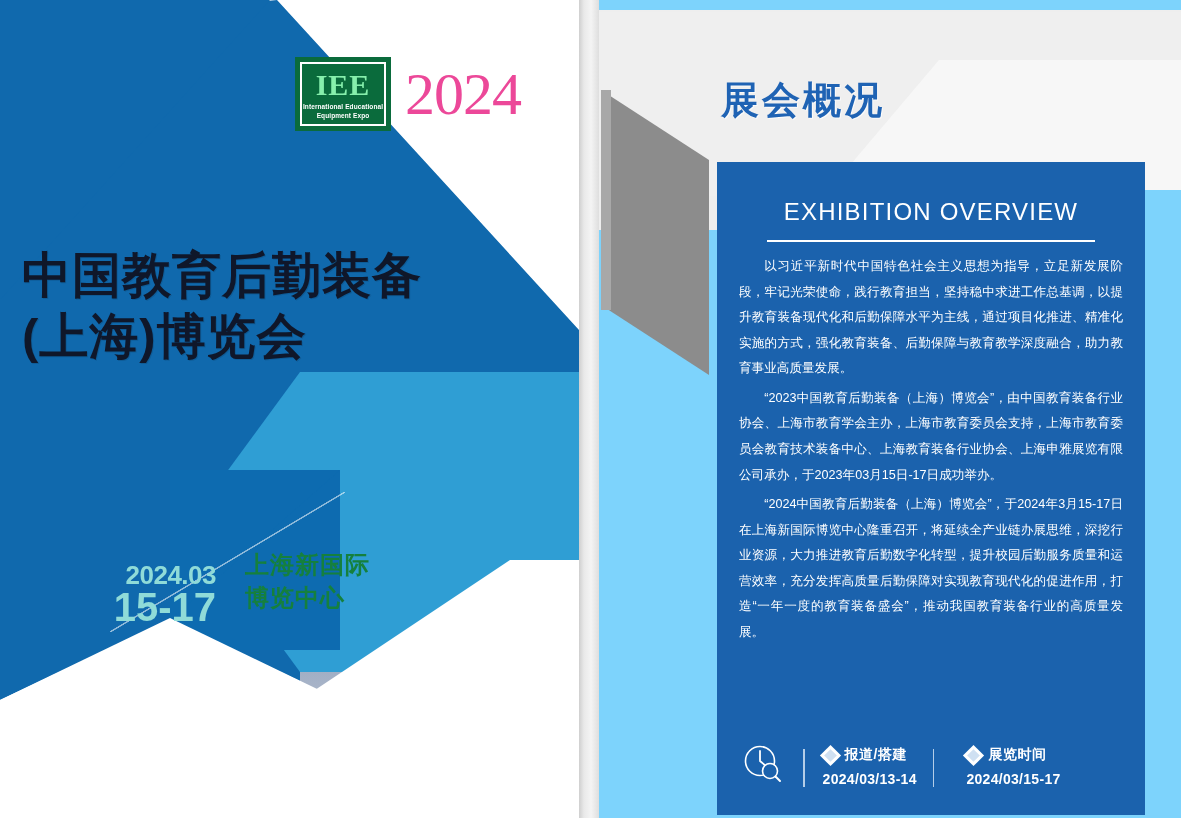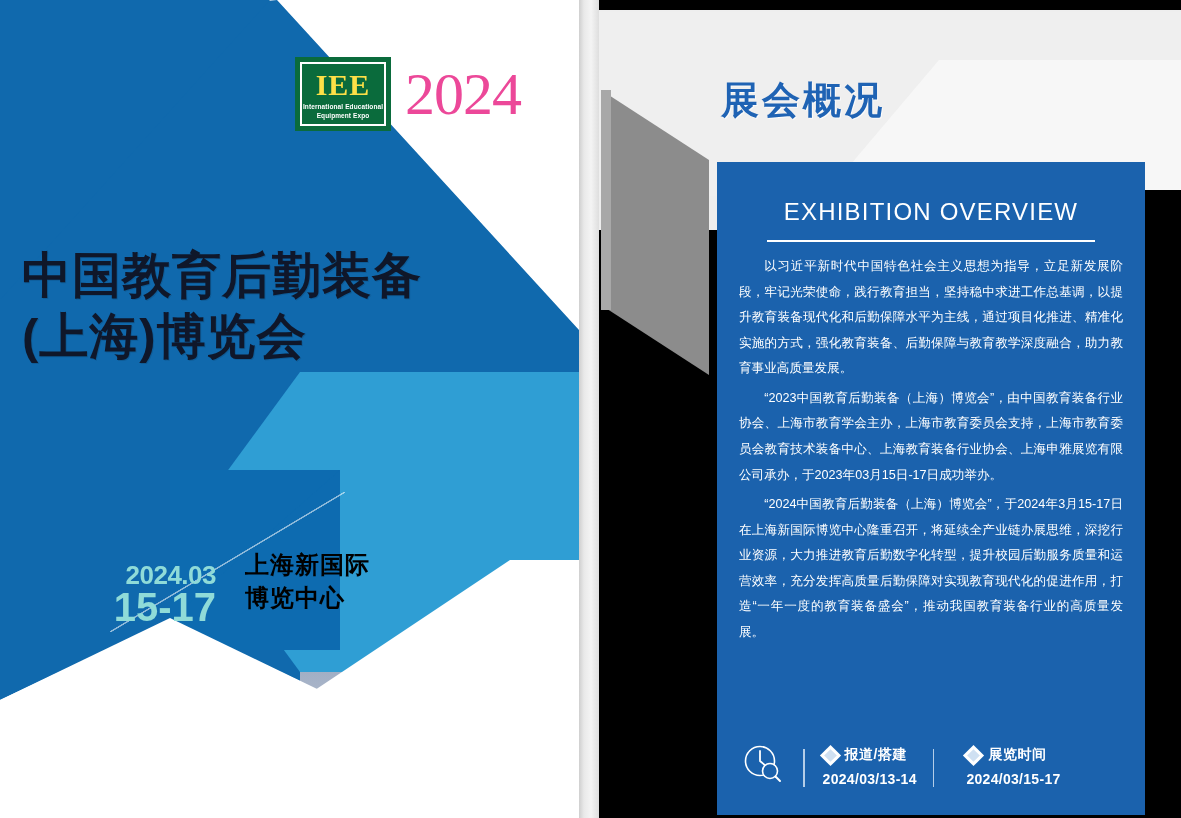--- a/index.html
+++ b/index.html
@@ -58,45 +58,45 @@
   #darkblue-v2{left:170px;top:470px;width:170px;height:150px;background:#0d6bb0;}
   #hairline{left:110px;top:492px;width:235px;height:140px;}
   #hairline:after{content:"";position:absolute;left:0;top:0;width:100%;height:100%;
     background:linear-gradient(to bottom right, rgba(255,255,255,0) 49.6%, rgba(255,255,255,.55) 49.8%, rgba(255,255,255,.55) 50.2%, rgba(255,255,255,0) 50.4%);}
 
   #logo-row{position:absolute;left:295px;top:57px;display:flex;align-items:center;gap:14px;}
   #iee-logo{width:96px;height:74px;background:#0a6b3c;padding:0;position:relative;
     display:flex;align-items:center;justify-content:center;}
   #iee-inner{position:absolute;left:5px;top:5px;right:5px;bottom:5px;border:2px solid #ffffff;
     display:flex;flex-direction:column;align-items:center;justify-content:center;}
-  #iee-letters{font-weight:bold;font-size:30px;color:#fde047;letter-spacing:1px;line-height:1;
+  #iee-letters{font-weight:bold;font-size:30px;color:#86efac;letter-spacing:1px;line-height:1;
     font-family:"Liberation Serif","DejaVu Serif",serif;margin-top:2px;}
   #iee-sub{font-size:6.5px;font-weight:bold;color:#ffffff;line-height:1.25;text-align:center;
     margin-top:3px;letter-spacing:.1px;}
   #year-2024{font-size:60px;color:#ec4899;font-family:"Liberation Serif","DejaVu Serif",serif;
     line-height:1;letter-spacing:-1px;}
 
   #left-title{position:absolute;left:22px;top:245px;width:470px;color:#0f172a;
     font-size:49px;font-weight:bold;line-height:1.25;letter-spacing:1px;
     text-shadow:1px 1px 0 rgba(0,0,0,.12);}
   #left-title .l2{display:block;}
 
   #date-block{position:absolute;left:113px;top:562px;text-align:right;width:103px;color:#8fdbd8;}
   #date-ym{font-size:26px;font-weight:bold;line-height:1.05;letter-spacing:-.5px;}
   #date-dd{font-size:40px;font-weight:bold;line-height:1.02;letter-spacing:0px;margin-top:-2px;}
 
-  #venue{position:absolute;left:245px;top:548px;color:#000000;font-size:24px;font-weight:bold;
+  #venue{position:absolute;left:245px;top:548px;color:#15803d;font-size:24px;font-weight:bold;
     line-height:1.38;letter-spacing:1px;}
 
   
   #gutter{position:absolute;left:579px;top:0;width:20px;height:818px;
     background:linear-gradient(to right,#cfcfcf 0%, #e9e9e9 25%, #f4f4f4 60%, #dedede 100%);}
 
   
-  #right-page{position:absolute;left:599px;top:0;width:582px;height:818px;background:#000000;overflow:hidden;}
+  #right-page{position:absolute;left:599px;top:0;width:582px;height:818px;background:#7dd3fc;overflow:hidden;}
   #gray-band2{left:0;top:0;width:582px;height:250px;background:#eeeeee;
     clip-path:polygon(0 10px, 150px 10px, 582px 10px, 582px 150px, 300px 230px, 0 230px);}
   #gray-band3{left:0;top:0;width:582px;height:250px;background:#efefef;
     clip-path:polygon(0 12px, 582px 12px, 582px 70px, 330px 196px, 0 196px);}
   #lt-wedge{left:230px;top:60px;width:352px;height:150px;background:#f7f7f7;
     clip-path:polygon(110px 0, 352px 0, 352px 130px, 0 130px);}
   #gray-para{left:2px;top:90px;width:110px;height:285px;background:#8c8c8c;
     clip-path:polygon(0 0, 108px 70px, 108px 285px, 0 215px);}
   #gray-para-edge{left:2px;top:90px;width:10px;height:220px;background:#a8a8a8;}
 

